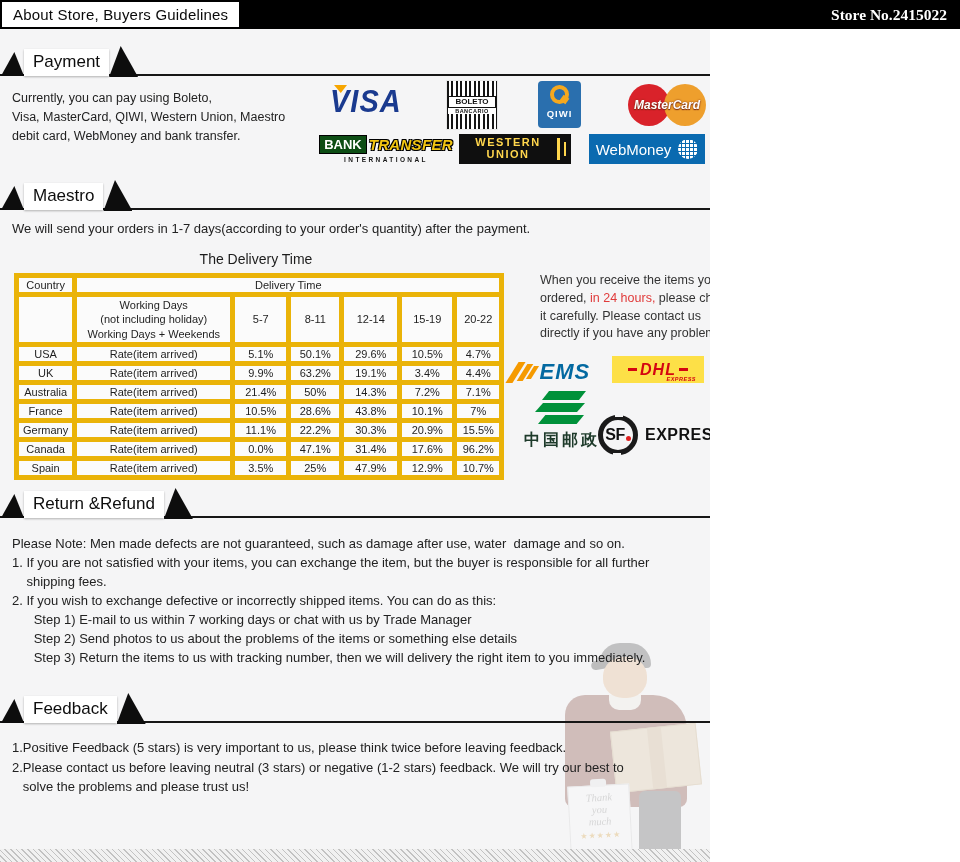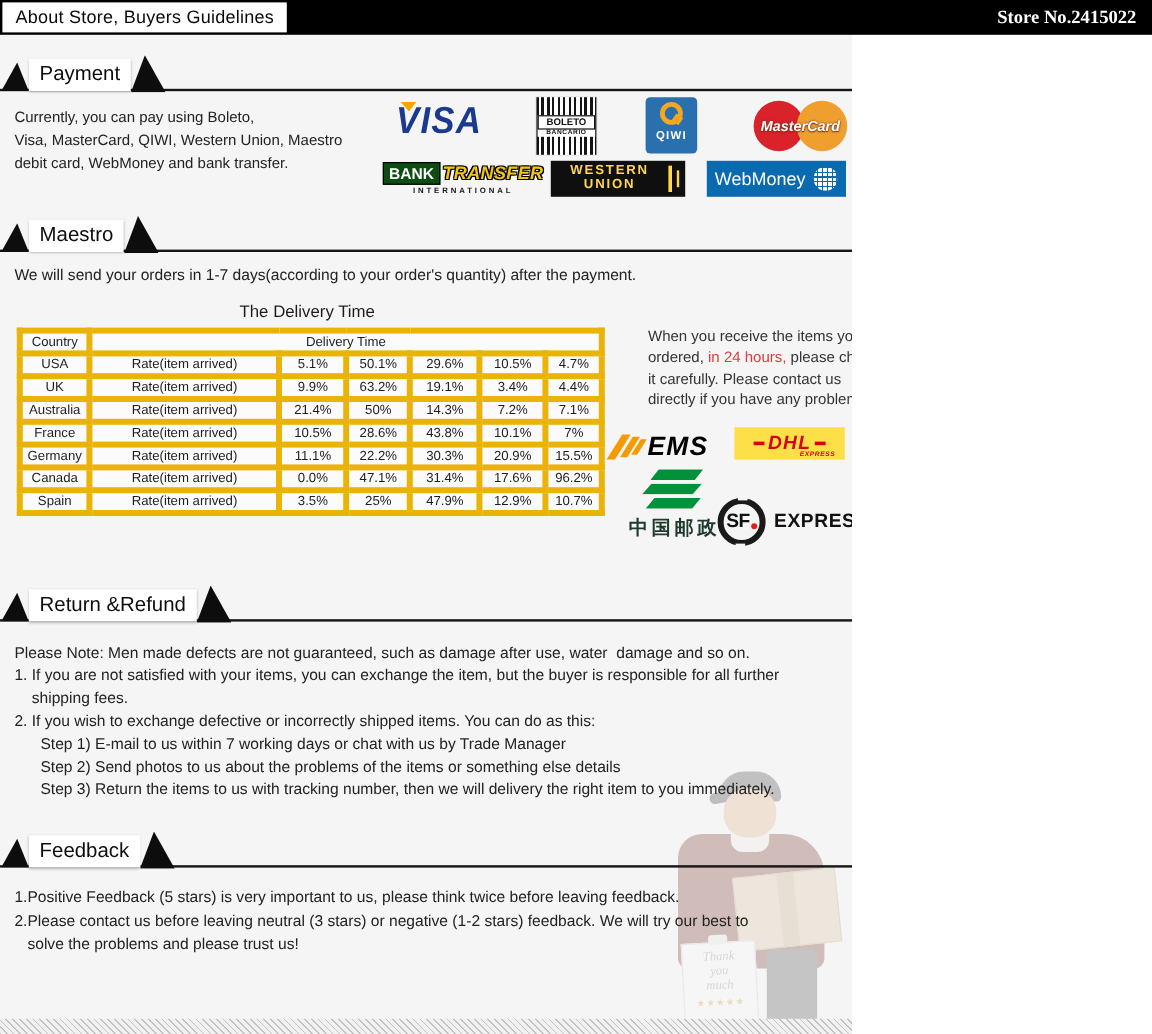--- a/index.html
+++ b/index.html
@@ -78,21 +78,21 @@
   td.cell-dt { text-align:center; }
   tr.hdr2 td { height:46px; }
 
   
   .notice { left:540px; top:243px; width:198px; font-size:12.5px; line-height:1.42; color:#333; }
   .notice .red { color:#e03a3a; }
   .carrier { position:absolute; z-index:1; }
   .ems { left:512px; top:330px; display:flex; align-items:center; }
   .chev { background:#f59a00; transform:skewX(-32deg); margin-right:2.5px; }
   .c1 { width:7px; height:21px; } .c2 { width:6px; height:17px; } .c3 { width:5px; height:13px; }
-  .ems-text { font-style:italic; font-weight:800; font-size:22px; color:#000000; letter-spacing:1px; margin-left:2px; }
+  .ems-text { font-style:italic; font-weight:800; font-size:22px; color:#0369a1; letter-spacing:1px; margin-left:2px; }
   .dhl { left:612px; top:327px; width:92px; height:27px; background:#fde047; display:flex; align-items:center; justify-content:center; }
   .dhl-dash { width:9px; height:3px; background:#d40511; margin:0 3px; }
   .dhl-text { color:#d40511; font-style:italic; font-weight:800; font-size:16px; letter-spacing:1px; }
   .dhl-sub { position:absolute; right:8px; bottom:1px; color:#d40511; font-style:italic; font-weight:700; font-size:5.5px; letter-spacing:.5px; }
   .cpost { left:516px; top:362px; width:92px; text-align:center; }
   .cp-emblem { width:54px; margin:0 auto 6px; }
   .cp-bar { height:9px; background:#00913a; margin-bottom:3px; clip-path:polygon(0 100%,16% 0,100% 0,84% 100%); }
   .cp-bar:nth-child(1){ transform:translateX(7px); width:44px; }
   .cp-bar:nth-child(2){ transform:translateX(0); width:50px; }
   .cp-bar:nth-child(3){ transform:translateX(3px); width:46px; }
@@ -221,20 +221,31 @@
         <col style="width:53px">
           <col style="width:58px">
           <col style="width:55px">
           <col style="width:47px">
       </colgroup>
       <tbody>
           <tr>
         <td class="cell-country">Country</td>
         <td colspan="6">Delivery Time</td>
       </tr>
+      <tr class="hdr2">
+        <td></td>
+        <td class="cell-wd">Working Days
+(not including holiday)
+Working Days + Weekends</td>
+        <td class="cell-dt">5-7</td>
+        <td class="cell-dt">8-11</td>
+        <td class="cell-dt">12-14</td>
+        <td class="cell-dt">15-19</td>
+        <td class="cell-dt">20-22</td>
+      </tr>
       <tr>
         <td class="cell-country">USA</td>
         <td>Rate(item arrived)</td>
         <td>5.1%</td>
         <td>50.1%</td>
         <td>29.6%</td>
         <td>10.5%</td>
         <td>4.7%</td>
       </tr>
       <tr>

